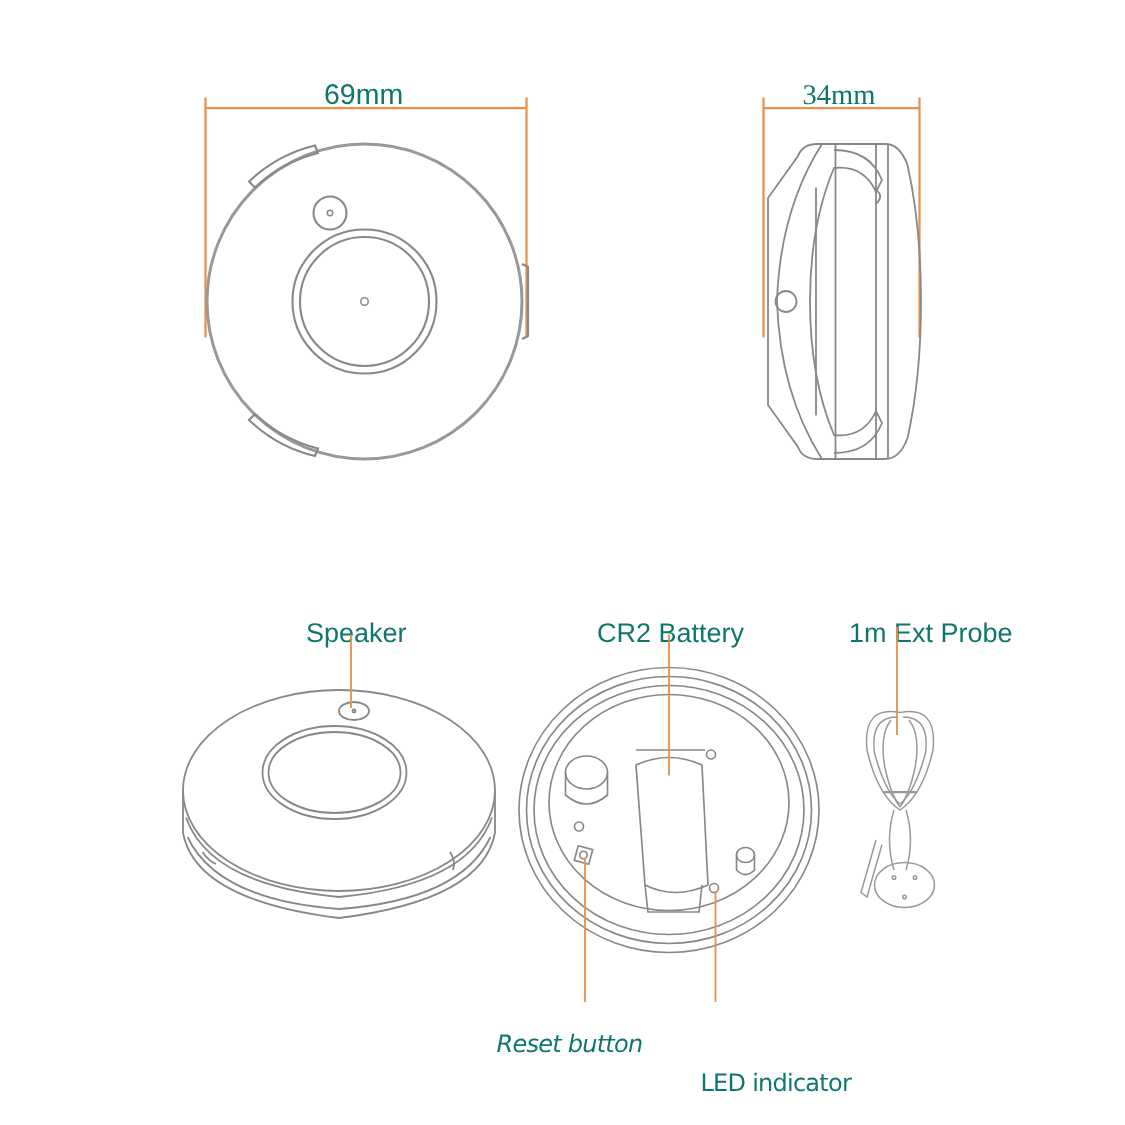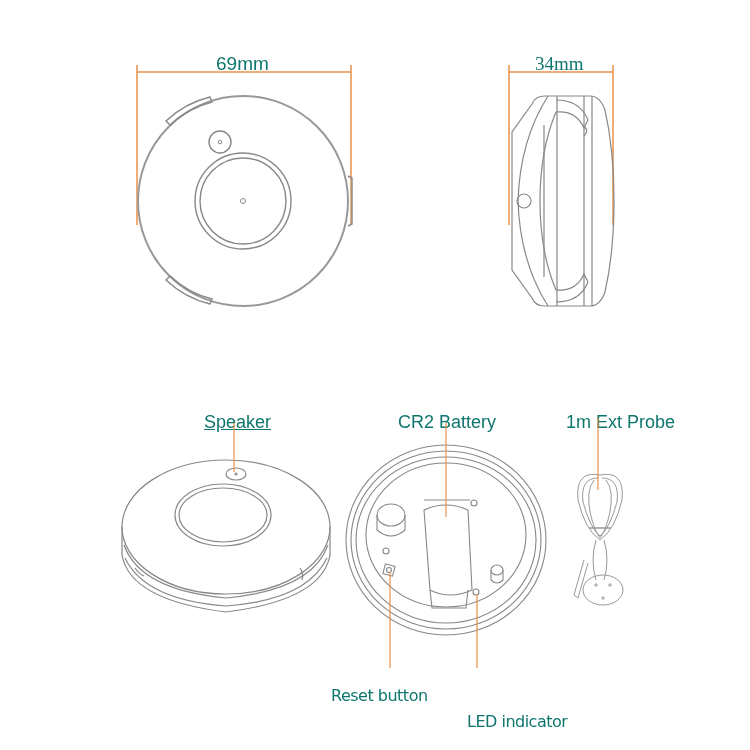--- a/index.html
+++ b/index.html
@@ -8,24 +8,24 @@
     .label.dim { font-size: 19px; }
     .label.callout-b { font-family: "DejaVu Sans", sans-serif; font-size: 16px; letter-spacing: -0.5px; }
     svg.canvas { position: absolute; left: 0; top: 0; }
   </style>
 </head>
 <body>
 
 <div class="label dim" style="left:216px; top:42px;">69mm</div>
 <div class="label dim" style="left:535px; top:42px;font-family:Liberation Serif, serif;">34mm</div>
 
-<div class="label" style="left:204px; top:401px;text-decoration:underline;">Speaker</div>
+<div class="label" style="left:204px; top:401px;">Speaker</div>
 <div class="label" style="left:398px; top:401px;">CR2 Battery</div>
 <div class="label" style="left:566px; top:401px;">1m Ext Probe</div>
-<div class="label callout-b" style="left:331px; top:675px;">Reset button</div>
+<div class="label callout-b" style="left:331px; top:675px;font-style:italic;">Reset button</div>
 <div class="label callout-b" style="left:467px; top:701px;">LED indicator</div>
 
 <svg class="canvas" width="750" height="750" viewBox="0 0 750 750">
 
   <g stroke="#E8904A" stroke-width="1.5" fill="none">
     <line x1="137" y1="72" x2="351" y2="72"></line>
     <line x1="137" y1="65" x2="137" y2="225"></line>
     <line x1="351" y1="65" x2="351" y2="225"></line>
   </g>
   <g stroke="#E8904A" stroke-width="1.5" fill="none">

